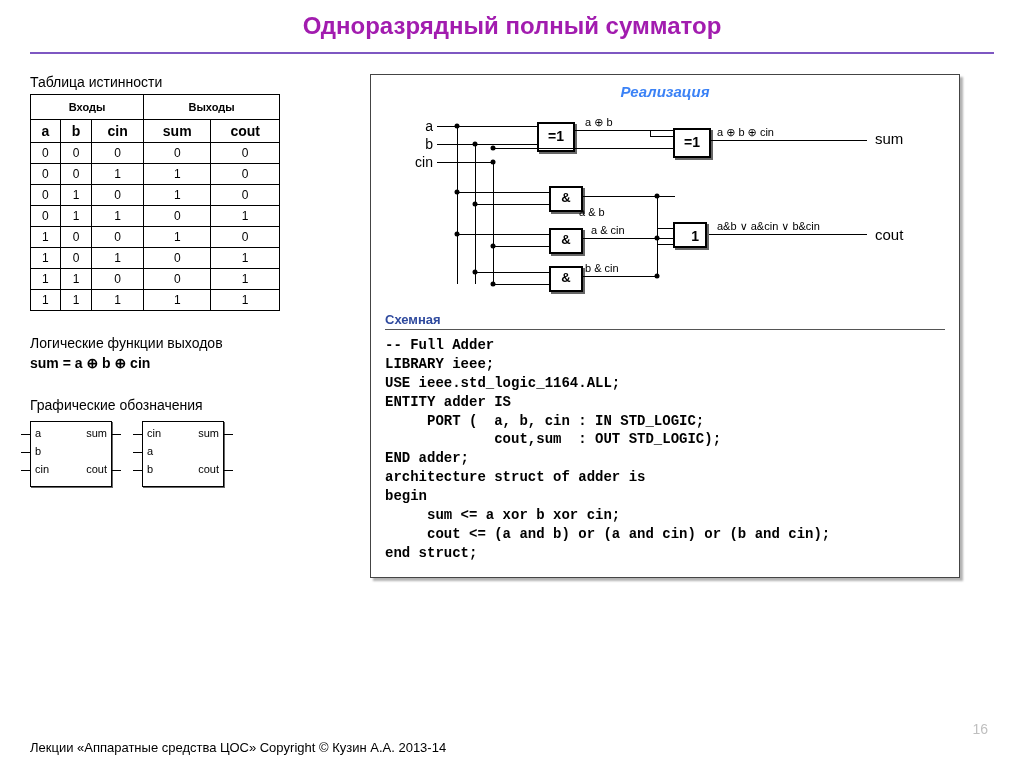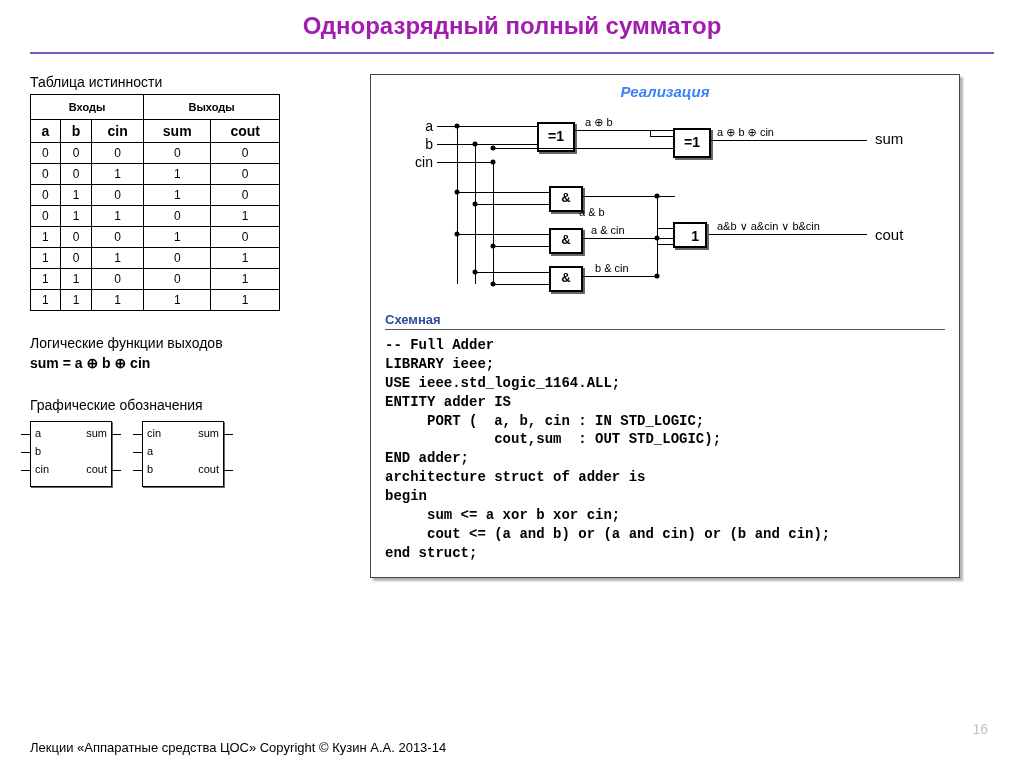--- a/index.html
+++ b/index.html
@@ -325,21 +325,21 @@
         <div class="hline" style="top:130px;left:72px;width:92px;"></div>
         <div class="hline" style="top:142px;left:108px;width:56px;"></div>
         <div class="gate small" style="top:124px;left:164px;">&amp;</div>
         <div class="hline" style="top:134px;left:196px;width:94px;"></div>
         <span class="wire-text" style="top:120px;left:206px;">a &amp; cin</span>
 
         <div class="hline" style="top:168px;left:90px;width:74px;"></div>
         <div class="hline" style="top:180px;left:108px;width:56px;"></div>
         <div class="gate small" style="top:162px;left:164px;">&amp;</div>
         <div class="hline" style="top:172px;left:196px;width:74px;"></div>
-        <span class="wire-text" style="top:158px;left:210px;">b &amp; cin</span>
+        <span class="wire-text" style="top:158px;left:200px;">b &amp; cin</span>
 
         <div class="vline" style="left:272px;top:92px;height:80px;"></div>
         <div class="dot" style="left:272px;top:92px;"></div>
         <div class="dot" style="left:272px;top:134px;"></div>
         <div class="dot" style="left:272px;top:172px;"></div>
         <div class="hline" style="top:124px;left:272px;width:18px;"></div>
         <div class="hline" style="top:140px;left:272px;width:18px;"></div>
         <div class="gate" style="top:118px;left:288px;text-align:right;padding-right:6px;box-sizing:border-box;width:34px;">1</div>
         <div class="hline" style="top:130px;left:324px;width:158px;"></div>
         <span class="wire-text" style="top:116px;left:332px;">a&amp;b ∨ a&amp;cin ∨ b&amp;cin</span>

